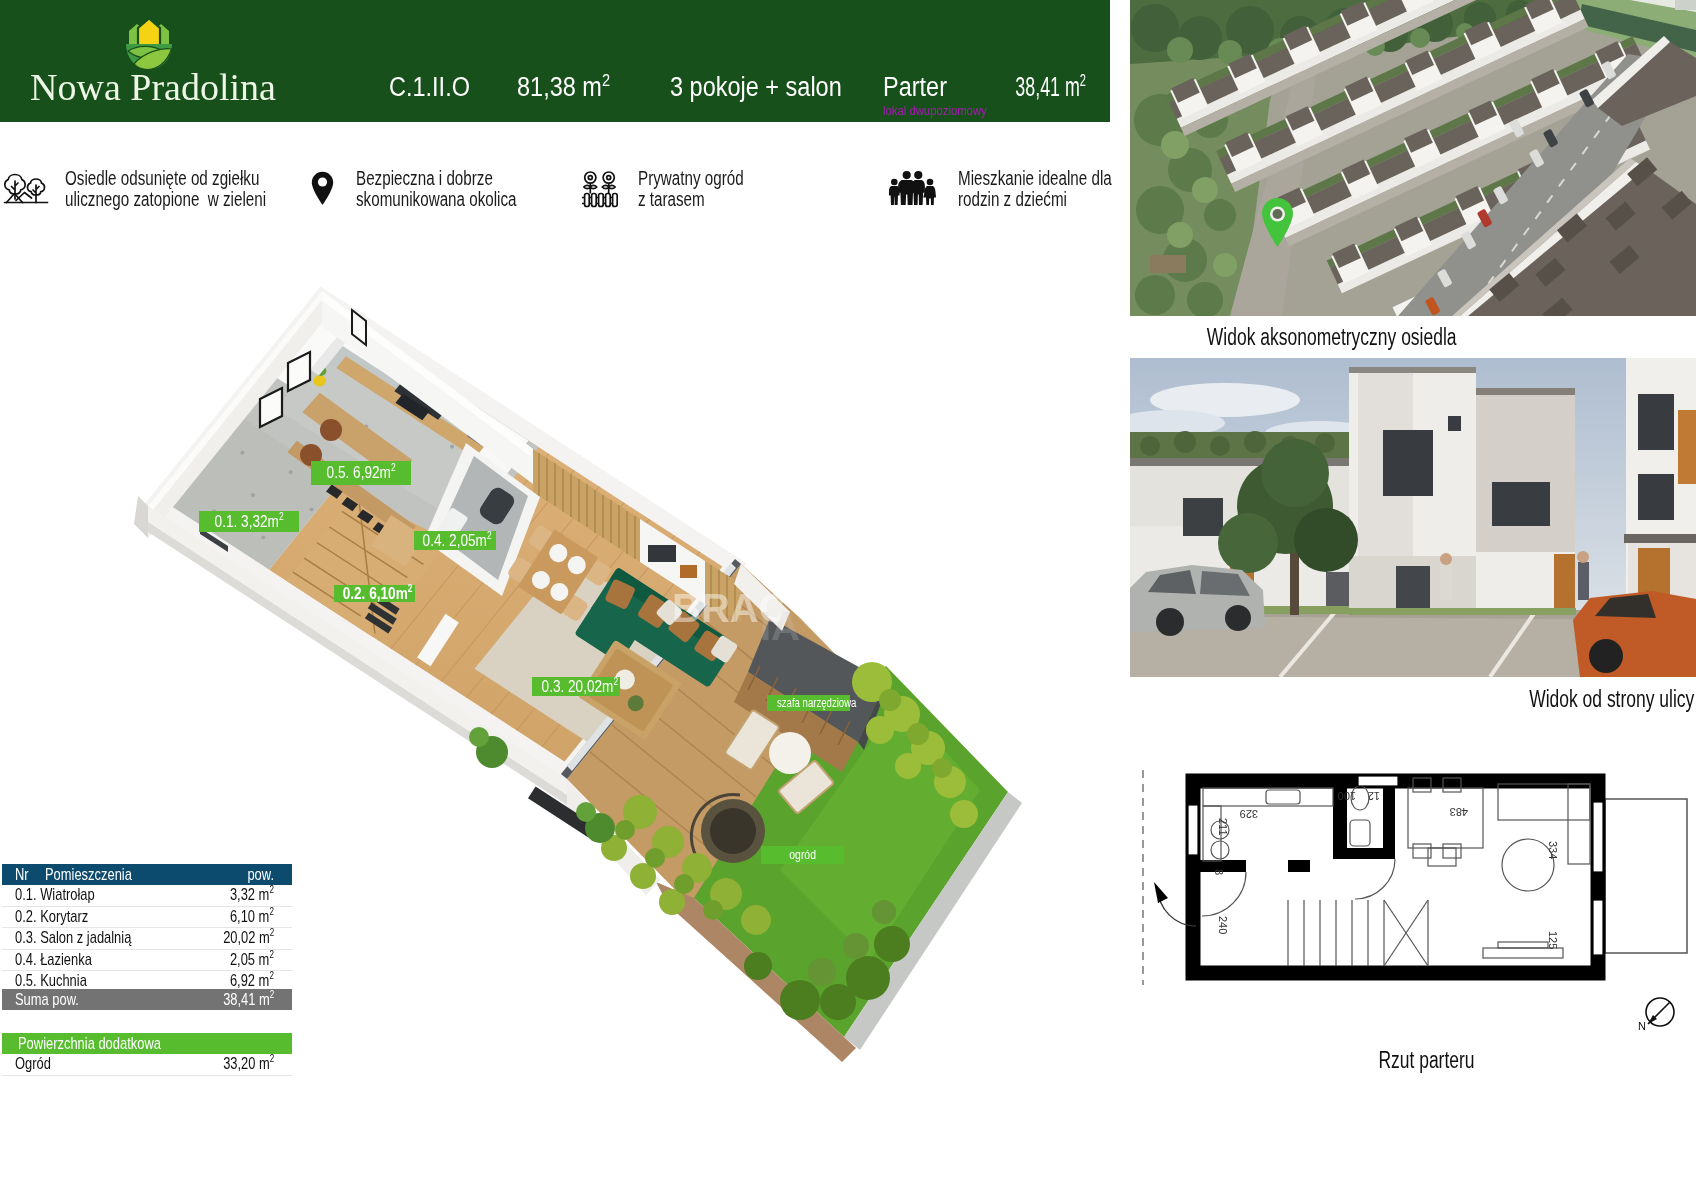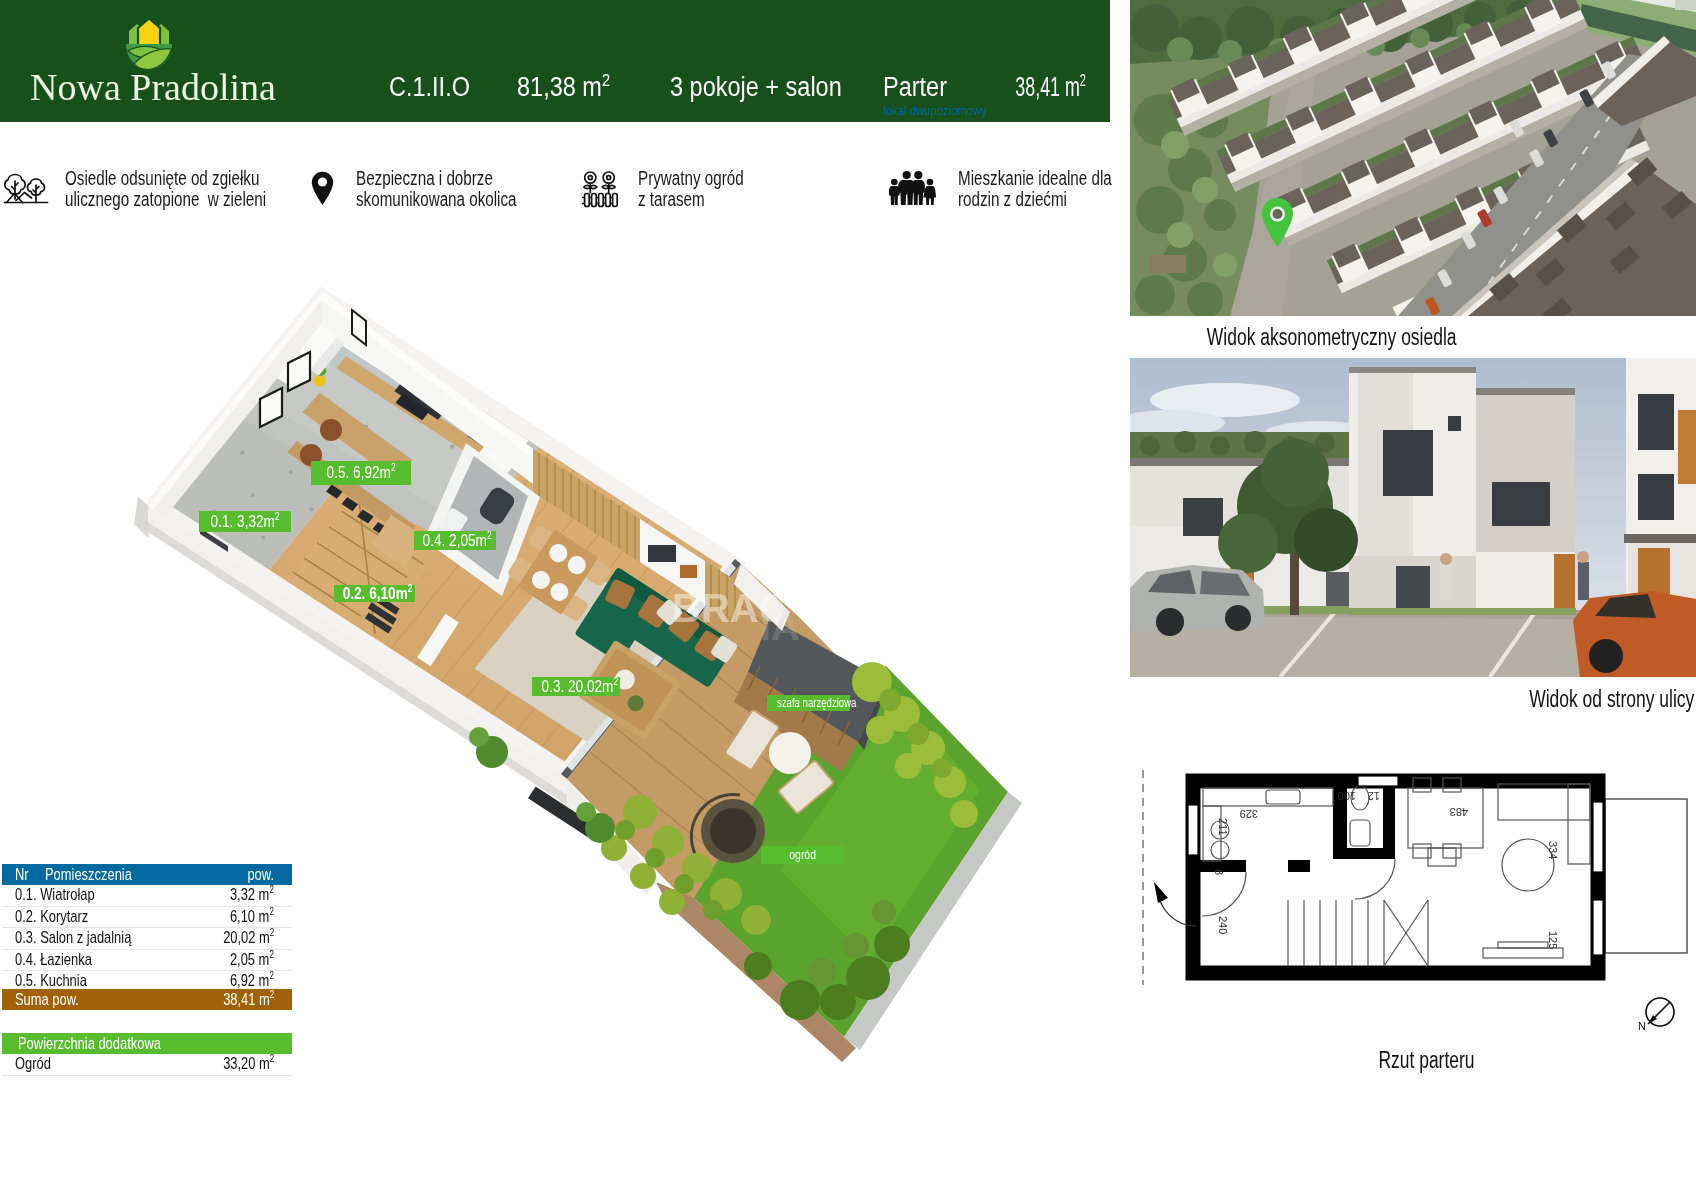--- a/index.html
+++ b/index.html
@@ -22,21 +22,21 @@
   <path d="M14 30 L14 12 L25 2.5 L36 12 L36 30 Z" fill="#f5d313" stroke="#17501b" stroke-width="2.2"></path>
   <path d="M2 28 L48 28 C48 42 38 53.5 25 53.5 C12 53.5 2 42 2 28 Z" fill="#3f9b43"></path>
   <path d="M4 35 C14 28.5 30 28.5 42 36.5 C30 44 14 44 4 35 Z" fill="#7dc242" stroke="#17501b" stroke-width="1.2"></path>
   <path d="M10 48 C20 36 38 31.5 47.5 33 C43 46.5 33 53.5 24 53.5 C18 53.5 13 51.5 10 48 Z" fill="#8dc63f" stroke="#17501b" stroke-width="1.2"></path>
 </svg>
 <div class="abs" style="left:30px;top:65px;width:480px;color:#eef6e6;font-family:'Liberation Serif',serif;font-size:38px;">Nowa Pradolina</div>
 <div class="abs" style="left:389px;top:72px;color:#fff;font-size:27px;"><span class="sqh">C.1.II.O</span></div>
 <div class="abs" style="left:517px;top:72px;color:#fff;font-size:27px;"><span class="sqh">81,38 m<sup>2</sup></span></div>
 <div class="abs" style="left:670px;top:72px;color:#fff;font-size:27px;"><span class="sqh">3 pokoje + salon</span></div>
 <div class="abs" style="left:883px;top:72px;color:#fff;font-size:27px;"><span class="sqh">Parter</span></div>
-<div class="abs" style="left:883px;top:103px;color:#0369a1;font-size:13px;"><span class="sqh">lokal dwupoziomowy</span></div>
+<div class="abs" style="left:883px;top:103px;color:#a21caf;font-size:13px;"><span class="sqh">lokal dwupoziomowy</span></div>
 <div class="abs" style="left:993px;top:72px;color:#fff;font-size:27px;"><span class="sqh"><span class="sqr">38,41 m<sup>2</sup></span></span></div>
 
 <div class="abs" style="left:65px;top:168px;font-size:20px;color:#1a1a1a;line-height:20.5px;"><span class="sq">Osiedle odsunięte od zgiełku<br>ulicznego zatopione&nbsp; w zieleni</span></div>
 <div class="abs" style="left:356px;top:168px;font-size:20px;color:#1a1a1a;line-height:20.5px;"><span class="sq">Bezpieczna i dobrze<br>skomunikowana okolica</span></div>
 <div class="abs" style="left:638px;top:168px;font-size:20px;color:#1a1a1a;line-height:20.5px;"><span class="sq">Prywatny ogród<br>z tarasem</span></div>
 <div class="abs" style="left:958px;top:168px;font-size:20px;color:#1a1a1a;line-height:20.5px;"><span class="sq">Mieszkanie idealne dla<br>rodzin z dziećmi</span></div>
 
 <svg class="abs" style="left:3px;top:173px;" width="46" height="32" viewBox="0 0 46 32">
   <g fill="none" stroke="#111" stroke-width="1.7" stroke-linecap="round" stroke-linejoin="round">
     <path d="M12 1.5 C8 1.5 5.5 4 5.2 6.5 C3 7.5 1.8 9.5 1.8 11.5 C1.8 14.5 4 16.5 6.2 16.8 C6.5 19.5 9 21 12 21 C15 21 17.5 19.5 17.8 16.8 C20 16.5 22.2 14.5 22.2 11.5 C22.2 9.5 21 7.5 18.8 6.5 C18.5 4 16 1.5 12 1.5 Z"></path>
@@ -78,29 +78,29 @@
     <path d="M13.7 9 C10.6 10.8 10.2 12.7 10.2 16.3 L10.2 21.8 L12.4 21.8 L12.9 34 L17.7 34 L18.1 23.6 L19.3 23.6 L19.7 34 L24.5 34 L25 21.8 L27.2 21.8 L27.2 16.3 C27.2 12.7 26.8 10.8 23.7 9 Z"></path>
     <circle cx="30.3" cy="4.1" r="4.1"></circle>
     <path d="M26.8 9 C24.1 10.4 23.7 12.7 23.7 16.3 L23.7 21.8 L25.5 21.8 L26 34 L29.6 34 L29.9 23.6 L30.7 23.6 L31 34 L34.6 34 L35.1 21.8 L36.9 21.8 L36.9 16.3 C36.9 12.7 36.5 10.4 33.8 9 Z"></path>
     <circle cx="6.3" cy="11" r="3.3"></circle>
     <path d="M3.2 15 C1.4 16.4 1 17.8 1 20.5 L1 24.6 L2.6 24.6 L3 34 L5.9 34 L6.2 25.5 L6.4 25.5 L6.7 34 L9.6 34 L10 24.6 L11.6 24.6 L11.6 20.5 C11.6 17.8 11.2 16.4 9.4 15 Z"></path>
     <circle cx="42" cy="11" r="3.3"></circle>
     <path d="M38.9 15 C37.1 16.4 36.7 18.3 36.5 21 L35.3 26.6 L38 26.6 L38.3 34 L41 34 L41.2 27.5 L42.8 27.5 L43 34 L45.7 34 L46 26.6 L48 26.6 L47.5 21 C47.3 18.3 46.9 16.4 45.1 15 Z"></path>
   </g>
 </svg>
 
-<div class="abs" style="left:2px;top:864px;width:290px;height:21px;background:#0369a1;color:#fff;font-size:17px;line-height:21px;"><span style="margin-left:13px;"><span class="sq">Nr</span></span><span style="margin-left:12px;"><span class="sq">Pomieszczenia</span></span><span style="float:right;margin-right:18px;"><span class="sqr">pow.</span></span></div>
+<div class="abs" style="left:2px;top:864px;width:290px;height:21px;background:#0c4a6e;color:#fff;font-size:17px;line-height:21px;"><span style="margin-left:13px;"><span class="sq">Nr</span></span><span style="margin-left:12px;"><span class="sq">Pomieszczenia</span></span><span style="float:right;margin-right:18px;"><span class="sqr">pow.</span></span></div>
 <div class="abs" style="left:2px;top:885px;width:290px;font-size:17px;color:#111;">
   <div style="height:20.5px;line-height:20.5px;border-bottom:1px solid #e6e6e6;"><span style="margin-left:13px;"><span class="sq">0.1. Wiatrołap</span></span><span style="float:right;margin-right:18px;"><span class="sqr">3,32 m<sup>2</sup></span></span></div>
   <div style="height:20.5px;line-height:20.5px;border-bottom:1px solid #e6e6e6;"><span style="margin-left:13px;"><span class="sq">0.2. Korytarz</span></span><span style="float:right;margin-right:18px;"><span class="sqr">6,10 m<sup>2</sup></span></span></div>
   <div style="height:20.5px;line-height:20.5px;border-bottom:1px solid #e6e6e6;"><span style="margin-left:13px;"><span class="sq">0.3. Salon z jadalnią</span></span><span style="float:right;margin-right:18px;"><span class="sqr">20,02 m<sup>2</sup></span></span></div>
   <div style="height:20.5px;line-height:20.5px;border-bottom:1px solid #e6e6e6;"><span style="margin-left:13px;"><span class="sq">0.4. Łazienka</span></span><span style="float:right;margin-right:18px;"><span class="sqr">2,05 m<sup>2</sup></span></span></div>
   <div style="height:20.5px;line-height:20.5px;"><span style="margin-left:13px;"><span class="sq">0.5. Kuchnia</span></span><span style="float:right;margin-right:18px;"><span class="sqr">6,92 m<sup>2</sup></span></span></div>
 </div>
-<div class="abs" style="left:2px;top:989px;width:290px;height:21px;background:#a16207;color:#fff;font-size:17px;line-height:21px;"><span style="margin-left:13px;"><span class="sq">Suma pow.</span></span><span style="float:right;margin-right:18px;"><span class="sqr">38,41 m<sup>2</sup></span></span></div>
+<div class="abs" style="left:2px;top:989px;width:290px;height:21px;background:#737373;color:#fff;font-size:17px;line-height:21px;"><span style="margin-left:13px;"><span class="sq">Suma pow.</span></span><span style="float:right;margin-right:18px;"><span class="sqr">38,41 m<sup>2</sup></span></span></div>
 <div class="abs" style="left:2px;top:1033px;width:290px;height:21px;background:#57bd2f;color:#fff;font-size:17px;line-height:21px;"><span style="margin-left:16px;"><span class="sq">Powierzchnia dodatkowa</span></span></div>
 <div class="abs" style="left:2px;top:1054px;width:290px;font-size:17px;color:#111;">
   <div style="height:20.5px;line-height:20.5px;border-bottom:1px solid #e6e6e6;"><span style="margin-left:13px;"><span class="sq">Ogród</span></span><span style="float:right;margin-right:18px;"><span class="sqr">33,20 m<sup>2</sup></span></span></div>
 </div>
 
 <div class="abs" style="left:1128px;top:324px;width:566px;text-align:left;font-size:23px;color:#111;"><span class="sqr">Widok aksonometryczny osiedla</span></div>
 <div class="abs" style="left:1128px;top:686px;width:566px;text-align:right;font-size:23px;color:#111;"><span class="sqr">Widok od strony ulicy</span></div>
 <div class="abs" style="left:1128px;top:1047px;width:566px;text-align:center;font-size:23px;color:#111;"><span class="sqr">Rzut parteru</span></div>
 
 <svg class="abs" style="left:0;top:0;" width="1100" height="1200" viewBox="0 0 1100 1200">
@@ -386,21 +386,21 @@
   </g>
   <circle cx="492" cy="752" r="16" fill="#4e8a2e"></circle>
   <circle cx="479" cy="737" r="10" fill="#63a23a"></circle>
   <circle cx="600" cy="828" r="15" fill="#4e8a2e"></circle>
   <circle cx="586" cy="812" r="10" fill="#63a23a"></circle>
 
   <text x="672" y="622" font-size="40" font-weight="bold" fill="#ffffff" opacity="0.45" font-family="Liberation Sans,sans-serif">BRAC</text>
   <text x="760" y="640" font-size="40" font-weight="bold" fill="#cccccc" opacity="0.22" font-family="Liberation Sans,sans-serif">IA</text>
 </svg>
 <div class="glabel" style="left:311px;top:461px;width:100px;height:24px;font-size:17px;line-height:24px;"><span class="sqc">0.5. 6,92m<sup>2</sup></span></div>
-<div class="glabel" style="left:199px;top:511px;width:92px;height:21px;font-size:17px;line-height:21px;"><span class="sqc">0.1. 3,32m<sup>2</sup></span></div>
+<div class="glabel" style="left:199px;top:511px;width:100px;height:21px;font-size:17px;line-height:21px;"><span class="sqc">0.1. 3,32m<sup>2</sup></span></div>
 <div class="glabel" style="left:414px;top:531px;width:82px;height:19px;font-size:17px;line-height:19px;"><span class="sqc">0.4. 2,05m<sup>2</sup></span></div>
 <div class="glabel" style="left:334px;top:585px;width:81px;height:17px;font-size:17px;line-height:17px;font-weight:bold;"><span class="sqc">0.2. 6,10m<sup>2</sup></span></div>
 <div class="glabel" style="left:532px;top:677px;width:88px;height:19px;font-size:17px;line-height:19px;"><span class="sqc">0.3. 20,02m<sup>2</sup></span></div>
 <div class="glabel" style="left:767px;top:695px;width:83px;height:16px;font-size:12px;line-height:16px;"><span class="sqc">szafa narzędziowa</span></div>
 <div class="glabel" style="left:761px;top:846px;width:83px;height:18px;font-size:13px;line-height:18px;"><span class="sqc">ogród</span></div>
 <svg class="abs" style="left:1130px;top:0;" width="566" height="316" viewBox="0 0 566 316">
   <defs>
     <clipPath id="aclip">
         <rect width="566" height="316"></rect>
       </clipPath>

